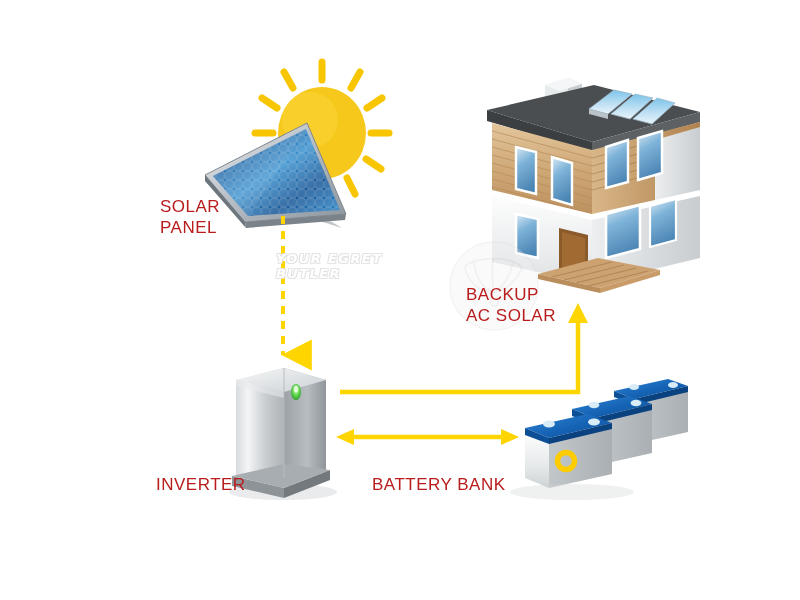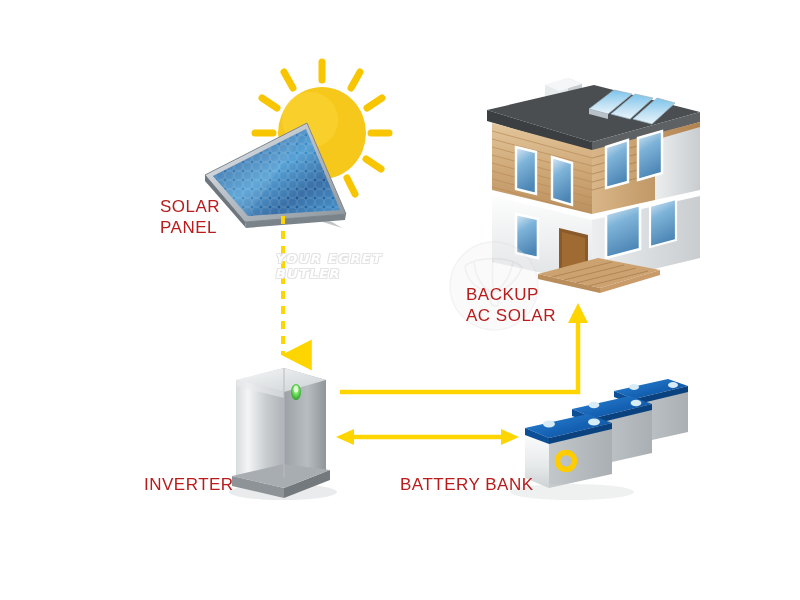--- a/index.html
+++ b/index.html
@@ -21,22 +21,22 @@
     color: #b91c1c;
     font-family: "Liberation Sans", sans-serif;
     font-size: 17px;
     letter-spacing: 0.5px;
     line-height: 21px;
     white-space: pre-line;
     user-select: none;
   }
   #label-solar-panel { left: 160px; top: 196px; }
   #label-backup-loads { left: 466px; top: 284px; }
-  #label-inverter { left: 144px; top: 474px; }
-  #label-battery-bank { left: 400px; top: 474px; }
+  #label-inverter { left: 156px; top: 474px; }
+  #label-battery-bank { left: 372px; top: 474px; }
 
   
   #watermark {
     position: absolute;
     left: 276px;
     top: 248px;
     width: 170px;
     user-select: none;
     pointer-events: none;
   }

